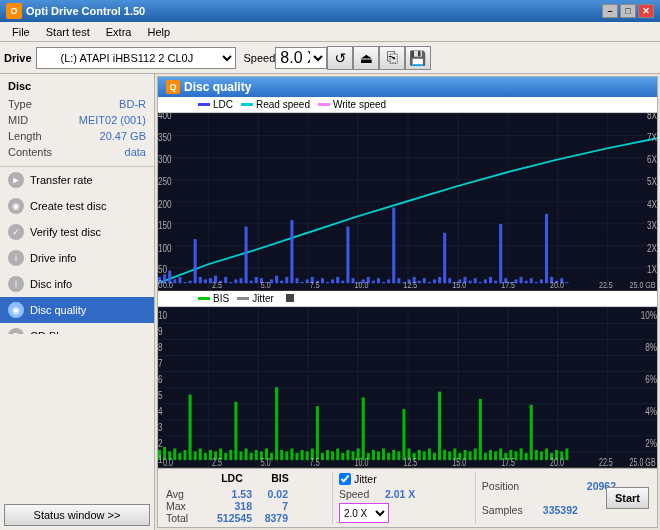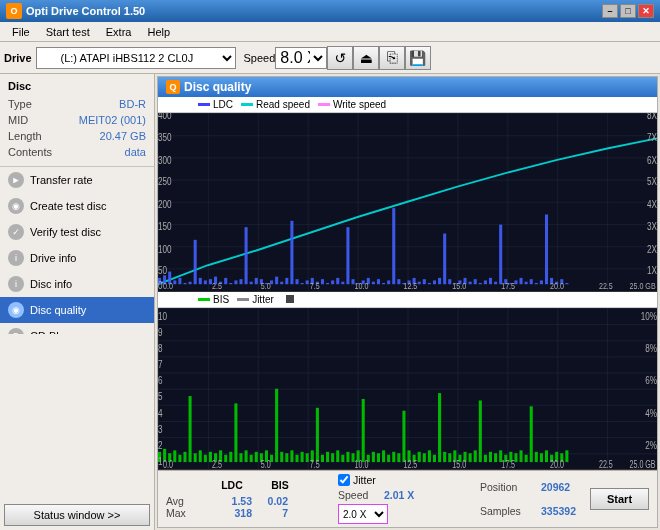--- a/index.html
+++ b/index.html
@@ -242,21 +242,21 @@
     .stats-label { color: #444; min-width: 40px; }
     .stats-val { color: #3a6fc4; font-weight: bold; min-width: 40px; text-align: right; }
     .stats-val2 { color: #3a6fc4; font-weight: bold; min-width: 30px; text-align: right; }
     .stats-divider { width: 1px; background: #ccc; margin: 0 6px; }
 
     .jitter-checkbox {
       display: flex; align-items: center; gap: 3px; font-size: 10.5px;
     }
 
     .start-btn {
-      padding: 4px 16px;
+      padding: 4px 8px;
       background: linear-gradient(to bottom, #f8f8f8, #d8d8d8);
       border: 1px solid #888;
       cursor: pointer;
       font-size: 11px;
       font-weight: bold;
       align-self: center;
     }
 
     
     .speed-select-small {
@@ -689,20 +689,25 @@
           <div class="stats-row">
             <span class="stats-label">Avg</span>
             <span class="stats-val">1.53</span>
             <span class="stats-val2">0.02</span>
           </div>
           <div class="stats-row">
             <span class="stats-label">Max</span>
             <span class="stats-val">318</span>
             <span class="stats-val2">7</span>
           </div>
+          <div class="stats-row">
+            <span class="stats-label">Total</span>
+            <span class="stats-val">512545</span>
+            <span class="stats-val2">8379</span>
+          </div>
         </div>
 
         <div class="stats-divider"></div>
 
         <div style="display:flex; flex-direction:column; justify-content:center; gap:3px; min-width:130px;">
           <div class="jitter-checkbox">
             <input type="checkbox" checked="" style="width: 12px; height: 12px;">
             <span>Jitter</span>
           </div>
           <div class="stats-row">
@@ -714,21 +719,21 @@
               <option>2.0 X</option>
             </select>
           </div>
         </div>
 
         <div class="stats-divider"></div>
 
         <div style="display:flex; flex-direction:column; justify-content:center; gap:12px; min-width:110px;">
           <div class="stats-row">
             <span class="stats-label" style="min-width:55px;">Position</span>
-            <span style="color:#3a6fc4; font-weight:bold; font-size:10.5px;">20962</span>
+            <span style="color:#3a6fc4; font-weight:bold; font-size:10.5px;margin-left:44px;">20962</span>
           </div>
           <div class="stats-row">
             <span class="stats-label" style="min-width:55px;">Samples</span>
             <span style="color:#3a6fc4; font-weight:bold; font-size:10.5px;">335392</span>
           </div>
         </div>
 
         <div style="flex:1"></div>
 
         <div style="display:flex; align-items:center;">

